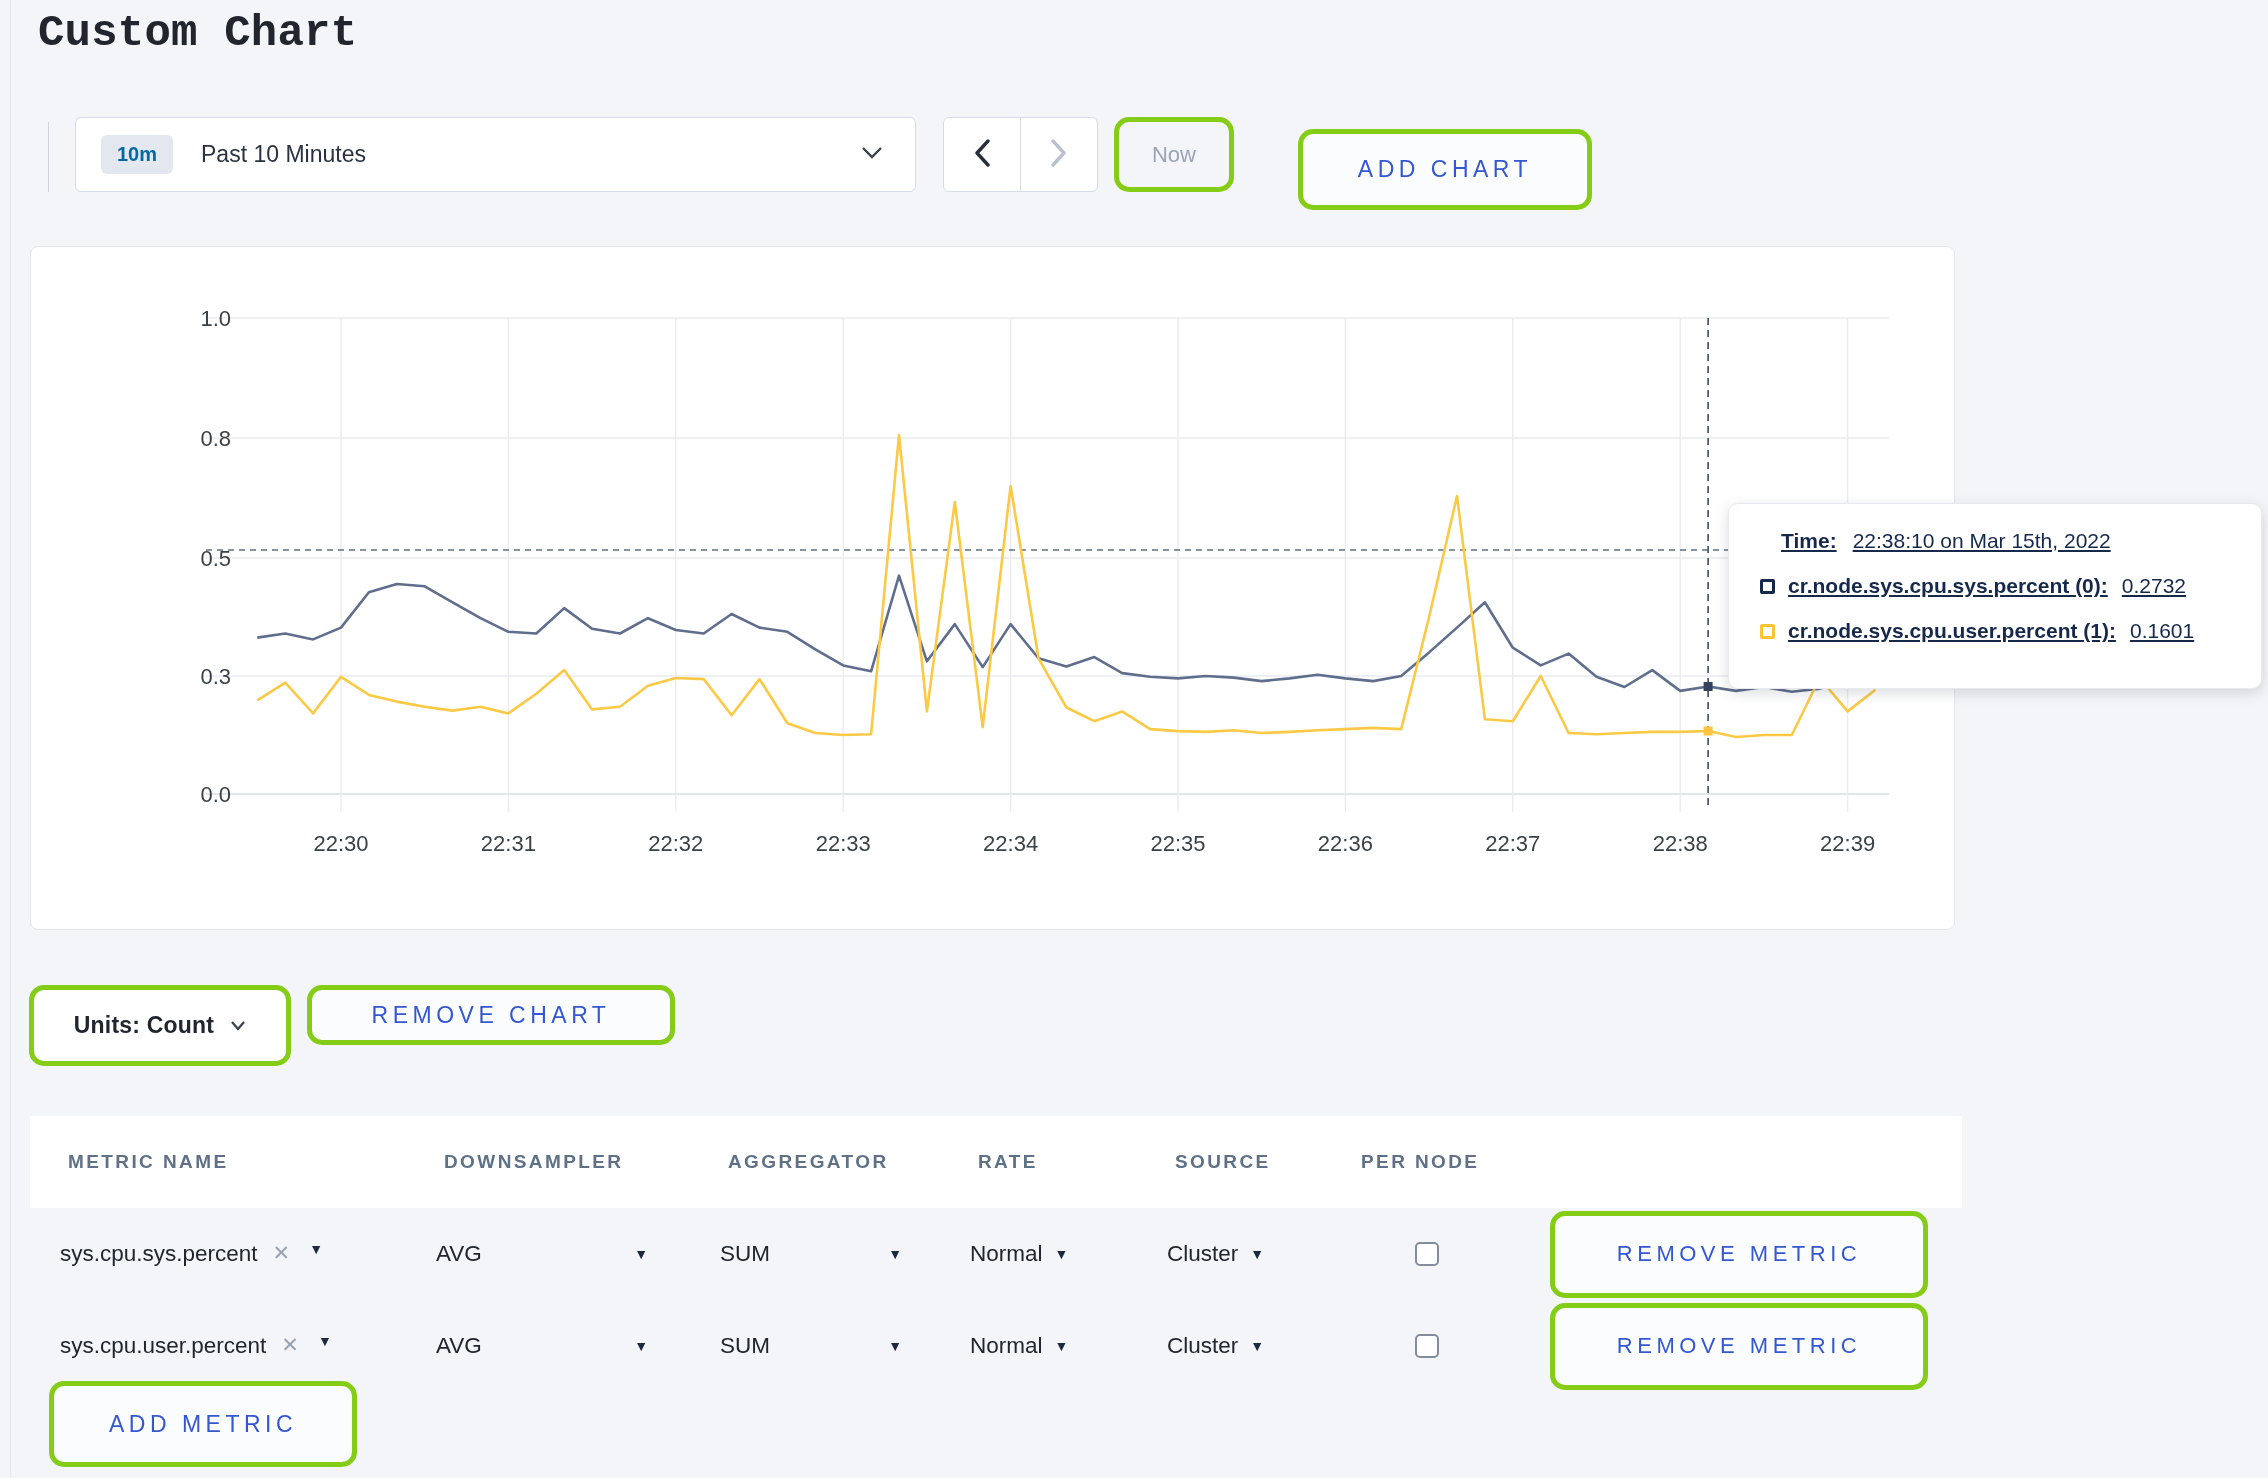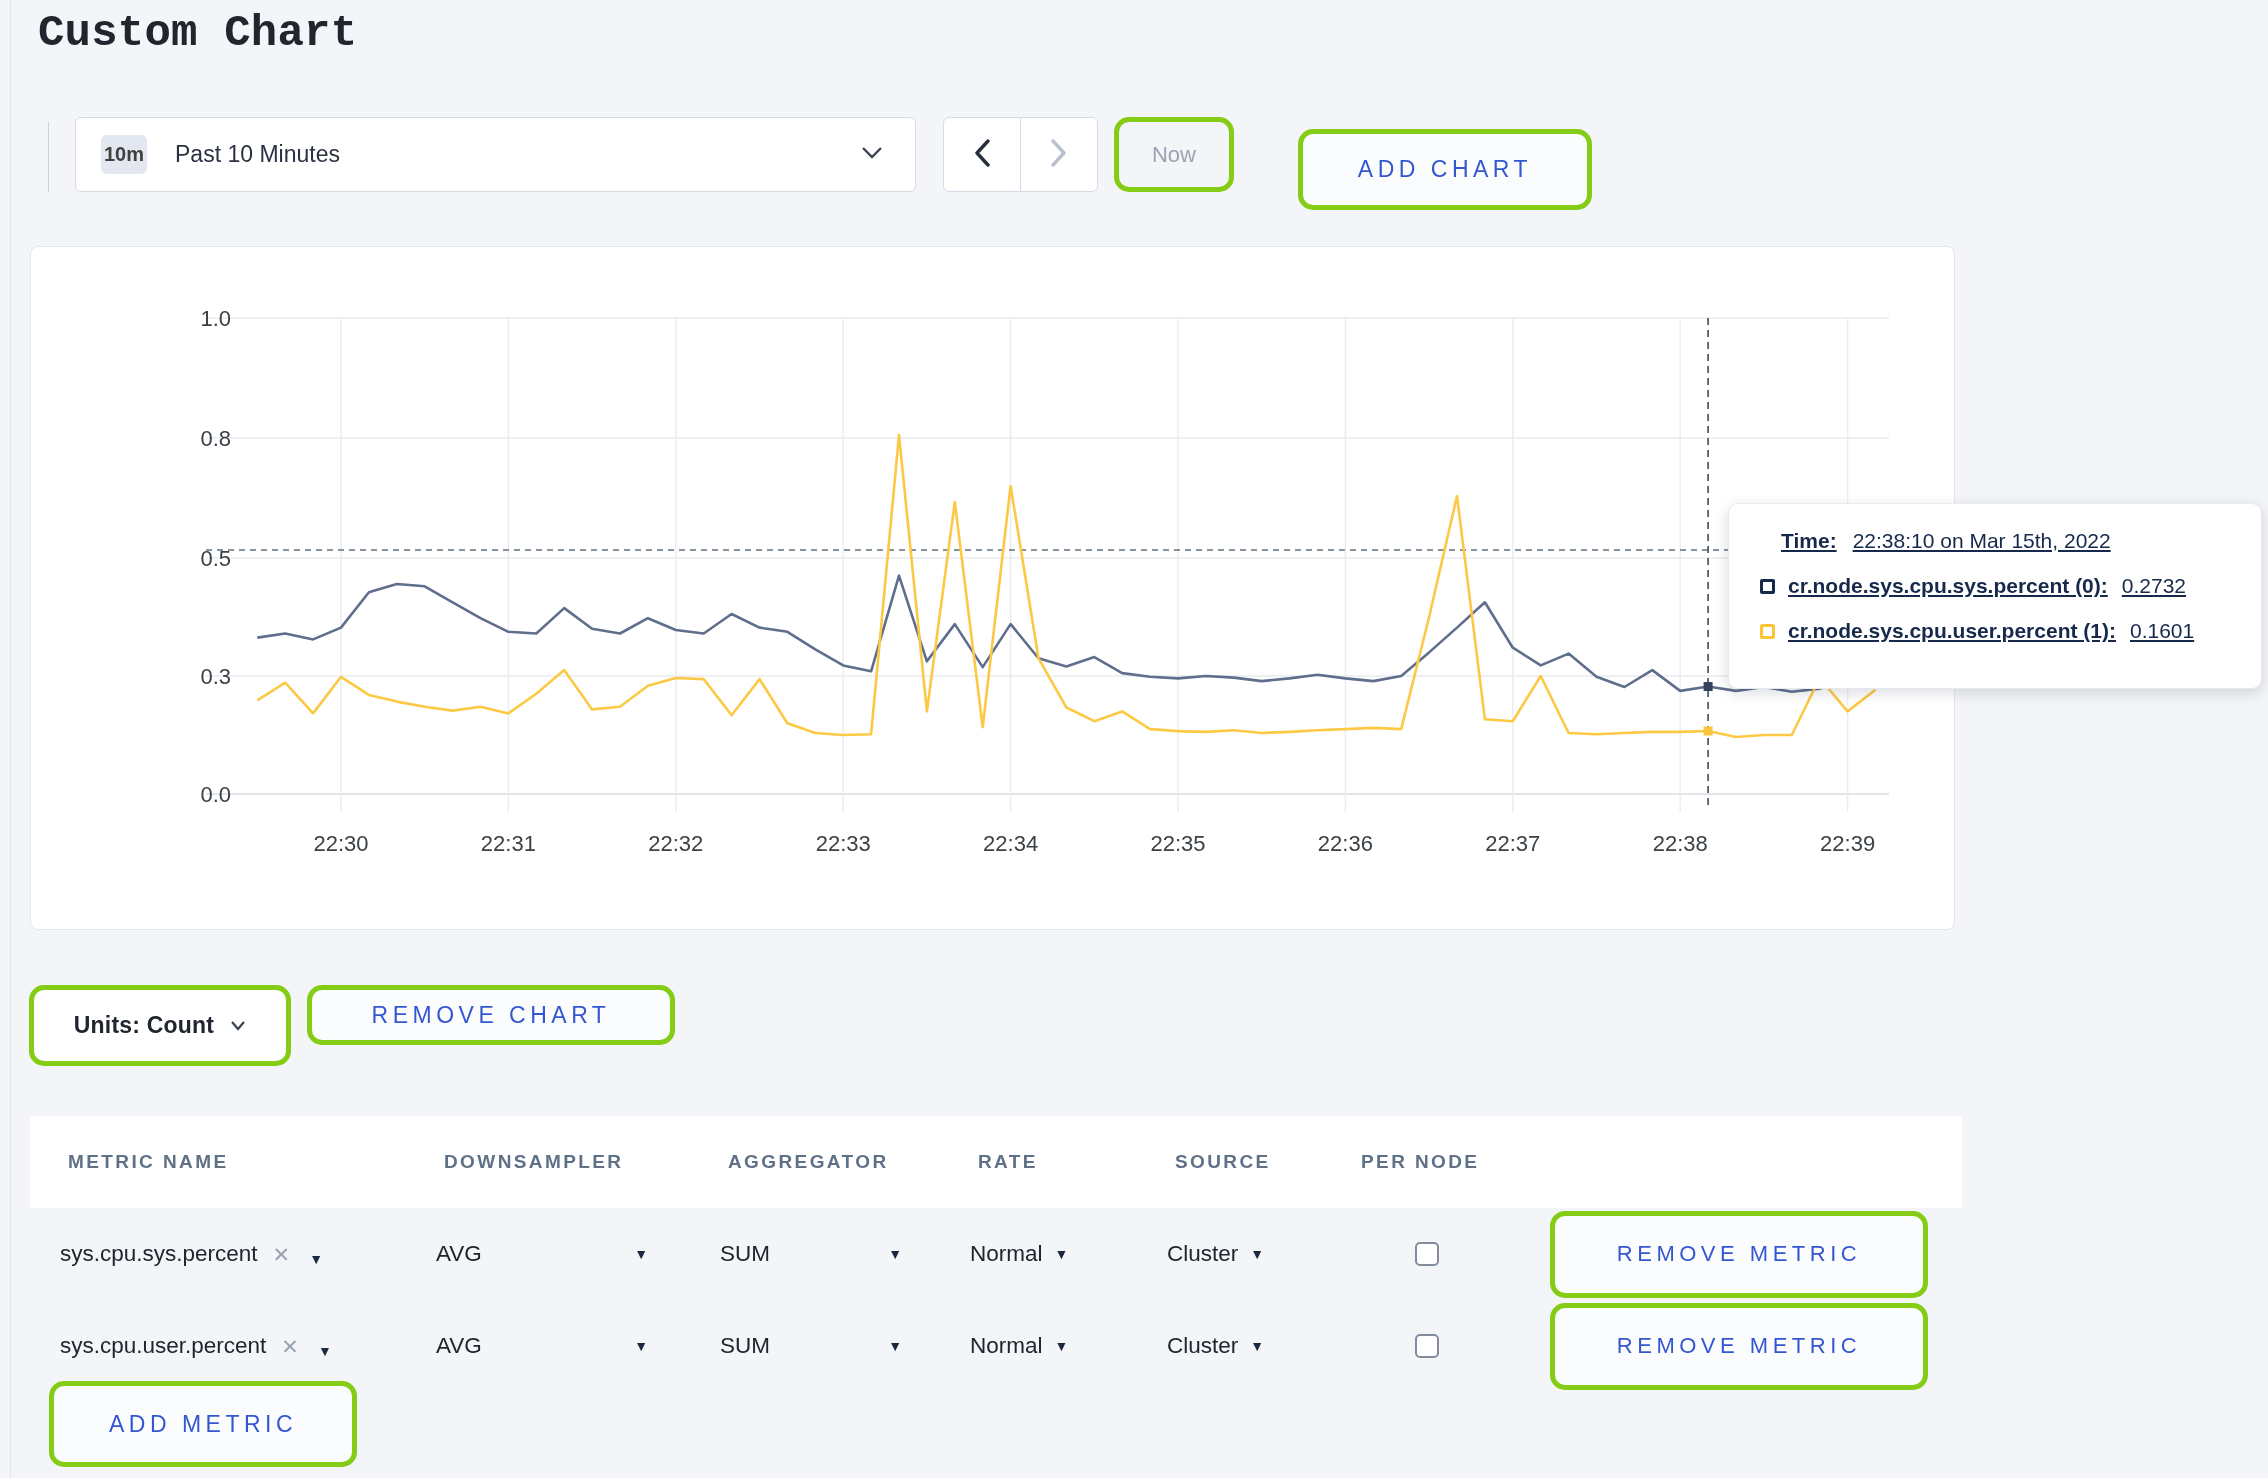--- a/index.html
+++ b/index.html
@@ -13,22 +13,22 @@
   .page-title { position:absolute; left:38px; top:8px; font-size:44px; font-weight:700; color:#20252e; letter-spacing:.2px;font-family:Liberation Mono, monospace; }
 
   
   .toolbar-divider { position:absolute; left:48px; top:122px; width:1px; height:70px; background:#ccd3df; }
   .time-dropdown {
     position:absolute; left:75px; top:117px; width:841px; height:75px;
     background:#fff; border:1px solid #d6dbe5; border-radius:6px;
     display:flex; align-items:center; cursor:pointer;
   }
   .time-badge {
-    margin-left:25px; background:#e2e7f0; color:#404040; font-weight:700;
-    font-size:20px; padding:8px 3px; border-radius:6px;
+    margin-left:25px; background:#e2e7f0; color:#0369a1; font-weight:700;
+    font-size:20px; padding:8px 16px; border-radius:6px;
   }
   .time-label { margin-left:28px; font-size:23px; color:#2a3242; }
   .dd-chevron { position:absolute; right:32px; top:50%; transform:translateY(-50%); }
 
   .nav-group {
     position:absolute; left:943px; top:117px; width:155px; height:75px;
     background:#fff; border:1px solid #d6dbe5; border-radius:6px; display:flex;
   }
   .nav-btn { flex:1; display:flex; align-items:center; justify-content:center; cursor:pointer; background:transparent; border:none; }
   .nav-btn + .nav-btn { border-left:1px solid #d6dbe5; }
@@ -75,21 +75,21 @@
     align-items:center; padding-left:38px;
   }
   .tbl-header .hcell { font-size:19px; font-weight:700; letter-spacing:2.4px; color:#5f7186; }
   .tbl-row {
     position:absolute; left:30px; width:1932px; height:92px;
     display:grid; grid-template-columns:376px 284px 250px 197px 186px 197px 378px;
     align-items:center; padding-left:30px;
   }
   .row-1 { top:1208px; }
   .row-2 { top:1300px; }
-  .cell { display:flex; align-items:flex-end; font-size:22.5px; color:#20252e; }
+  .cell { display:flex; align-items:flex-start; font-size:22.5px; color:#20252e; }
   .x-icon { color:#9aa3b1; font-size:21px; margin-left:15px; cursor:pointer; }
   .caret { color:#1b2940; font-size:14px; margin-left:19px; cursor:pointer; }
   .sel-wrap { display:flex; align-items:center; justify-content:space-between; cursor:pointer; }
   .w-ds { width:212px; } .w-agg { width:182px; }
   .w-rate .caret, .w-src .caret { margin-left:12px; }
   .checkbox {
     appearance:none; -webkit-appearance:none; width:24px; height:24px; margin-left:62px;
     border:2px solid #828c9c; border-radius:5px; background:#fff; cursor:pointer;
   }
   .btn-remove-metric { position:relative; width:378px; height:87px; font-size:22px; }

